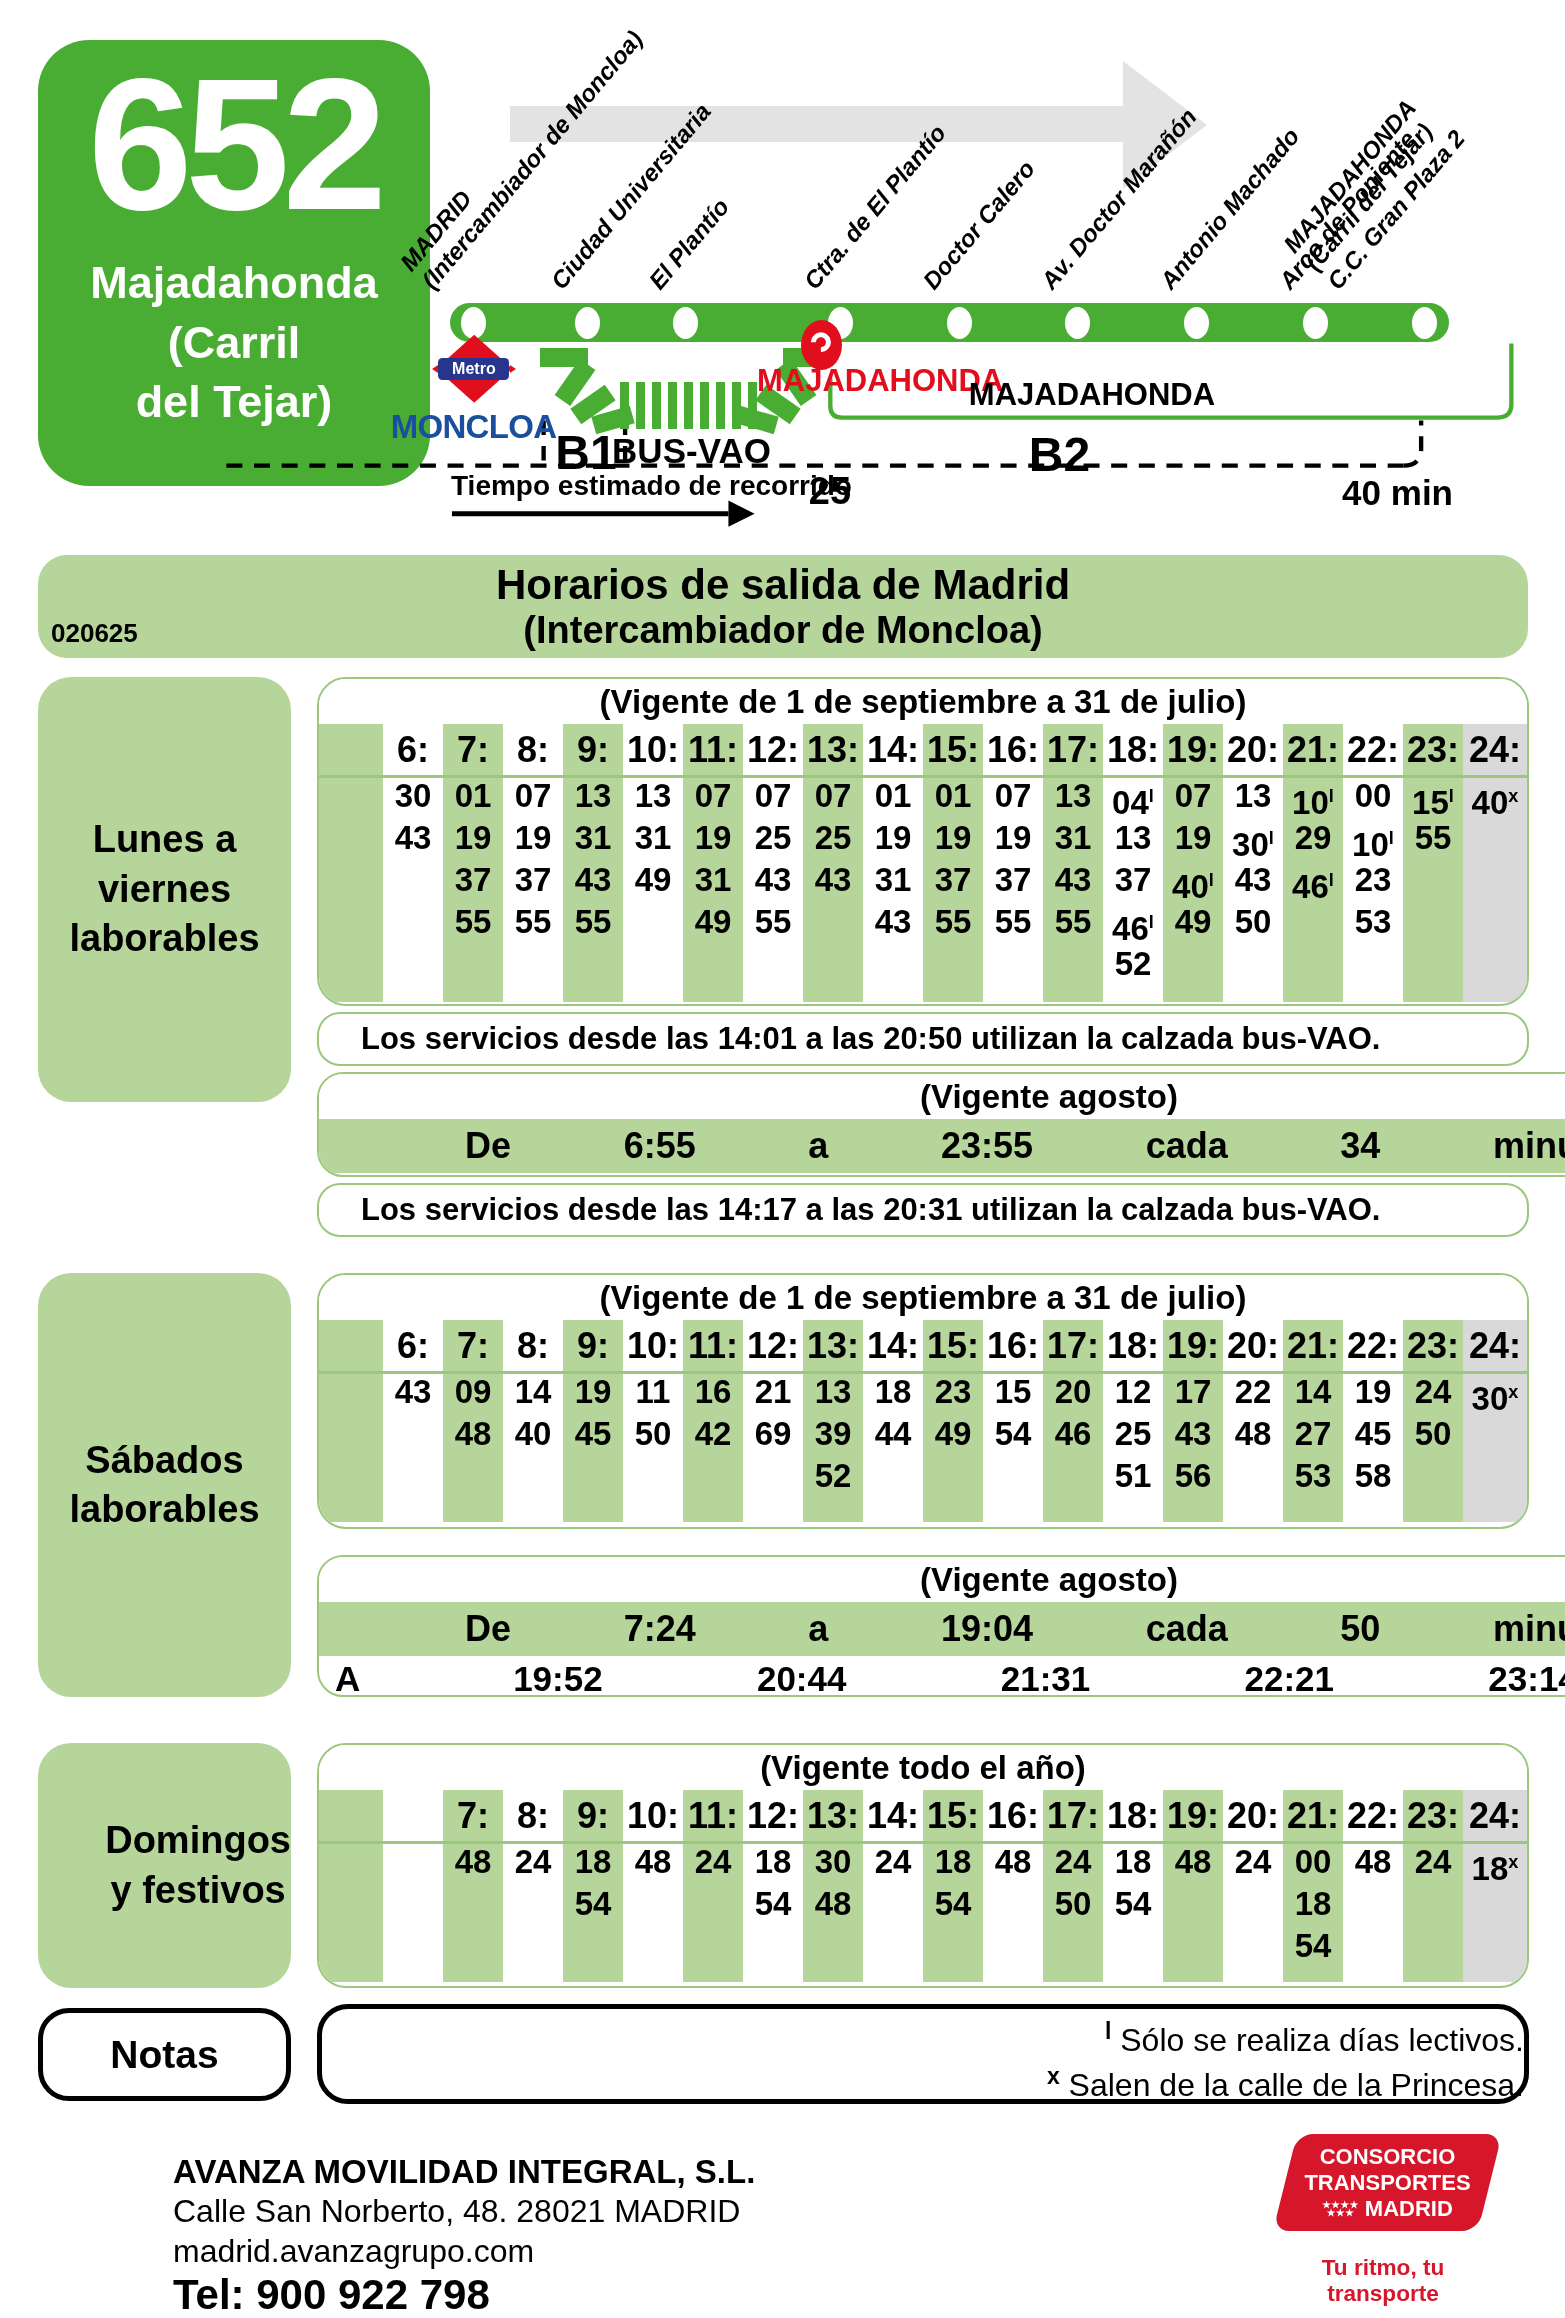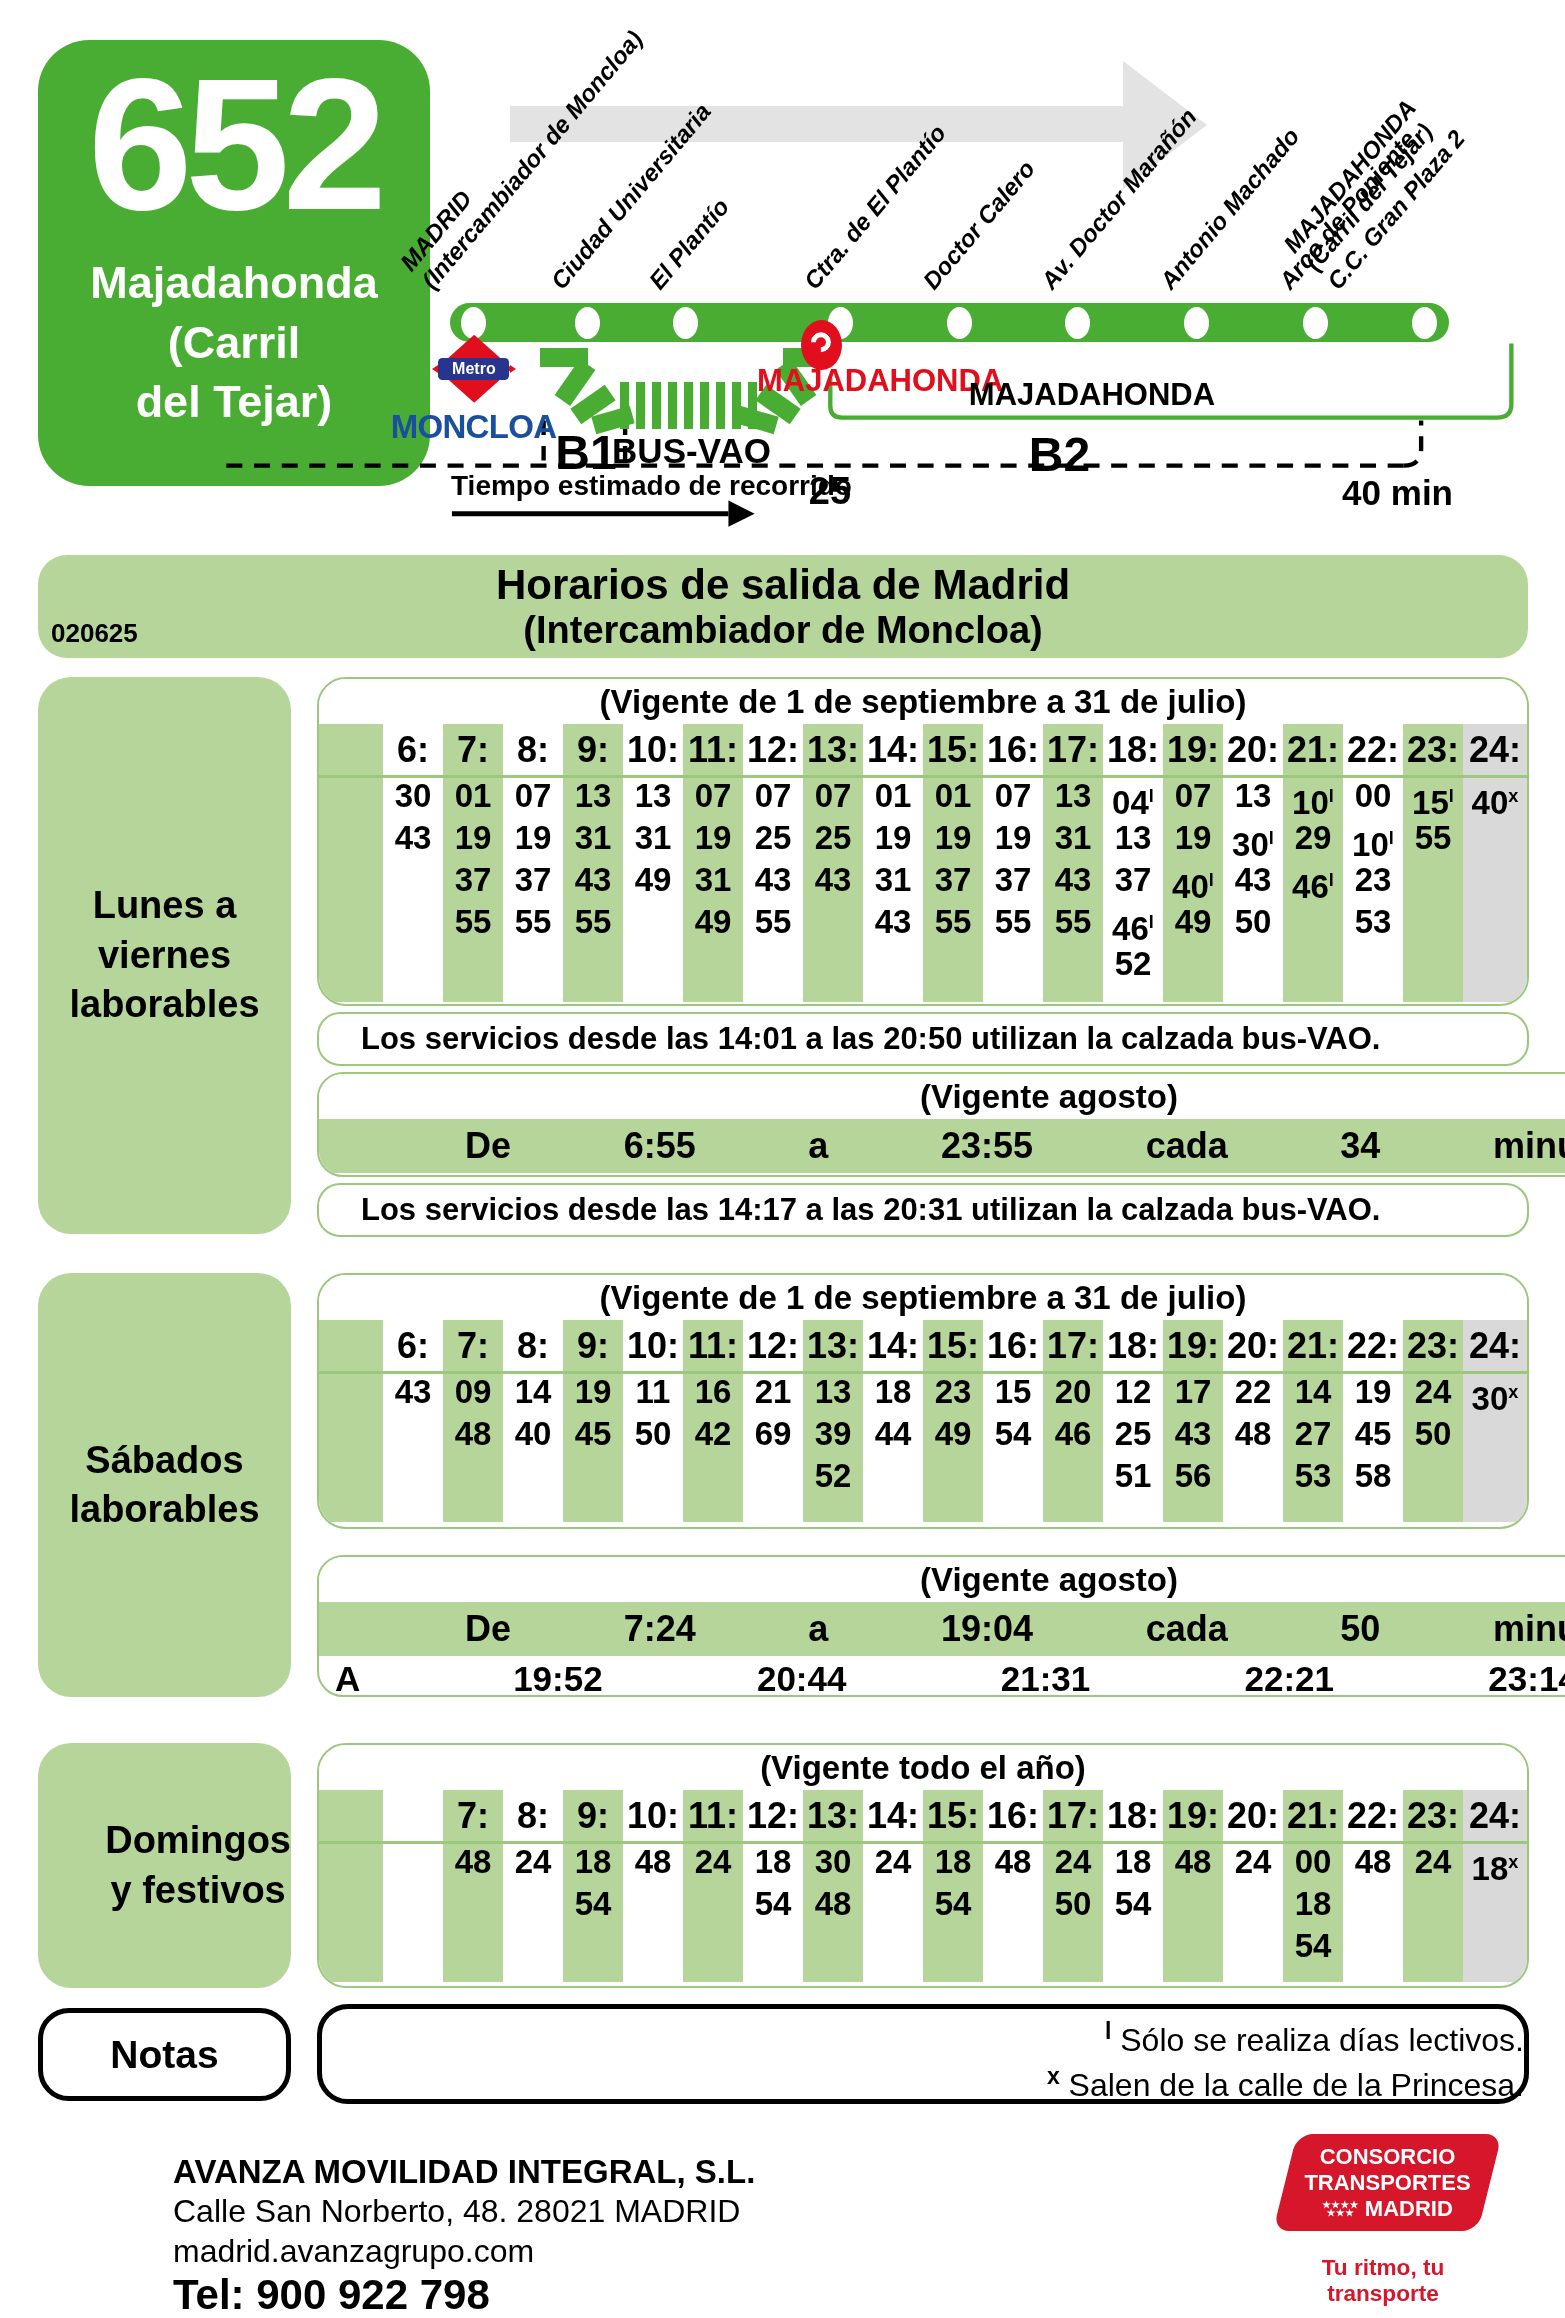--- a/index.html
+++ b/index.html
@@ -215,21 +215,21 @@
     <div class="t25">25</div>
     <div class="t40">40 min</div>
   </div>
 
   <div class="hdr">
     <div class="hdr-title">Horarios de salida de Madrid</div>
     <div class="hdr-sub">(Intercambiador de Moncloa)</div>
     <div class="hdr-code">020625</div>
   </div>
 
-  <div class="day-label" style="top:677px;height:557px;">
+  <div class="day-label" style="top:677px;height:425px;">
     <div><span>Lunes a</span><br><span>viernes</span><br><span>laborables</span></div>
   </div>
   <div class="day-label" style="top:1273px;height:424px;">
     <div><span>Sábados</span><br><span>laborables</span></div>
   </div>
   <div class="day-label" style="top:1743px;height:245px;justify-content:flex-end;">
     <div><span>Domingos</span><br><span>y festivos</span></div>
   </div>
 
   <div class="tbl" id="tbl-weekday" style="top:677px;height:329px;">

